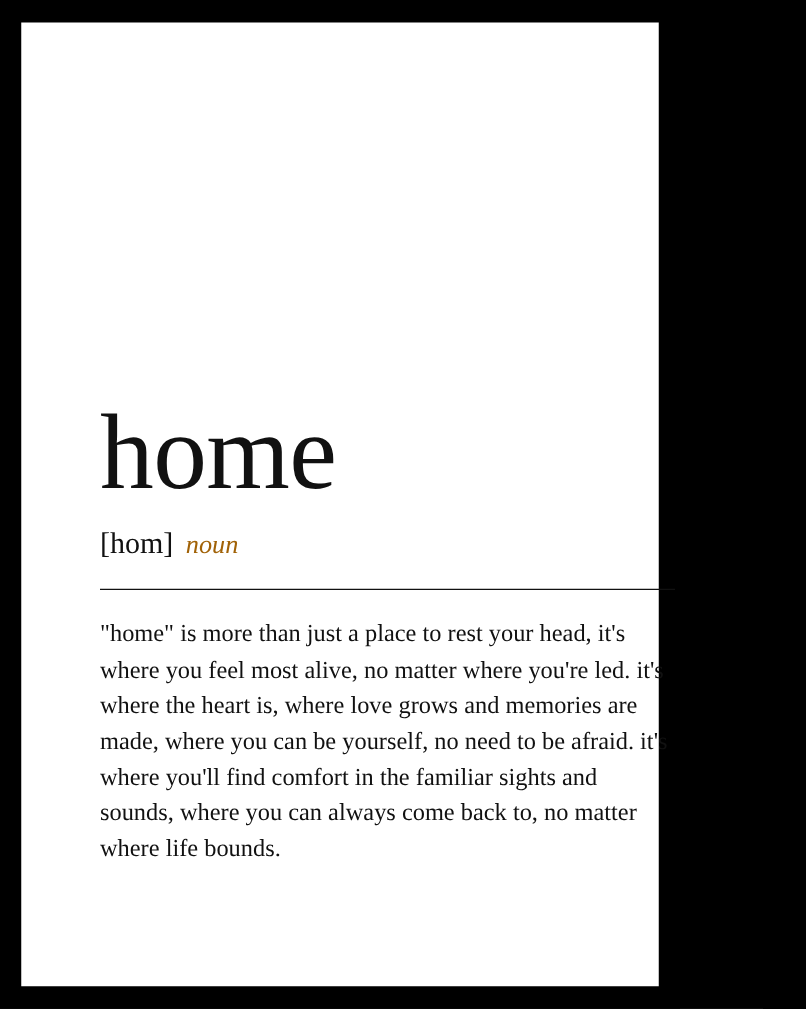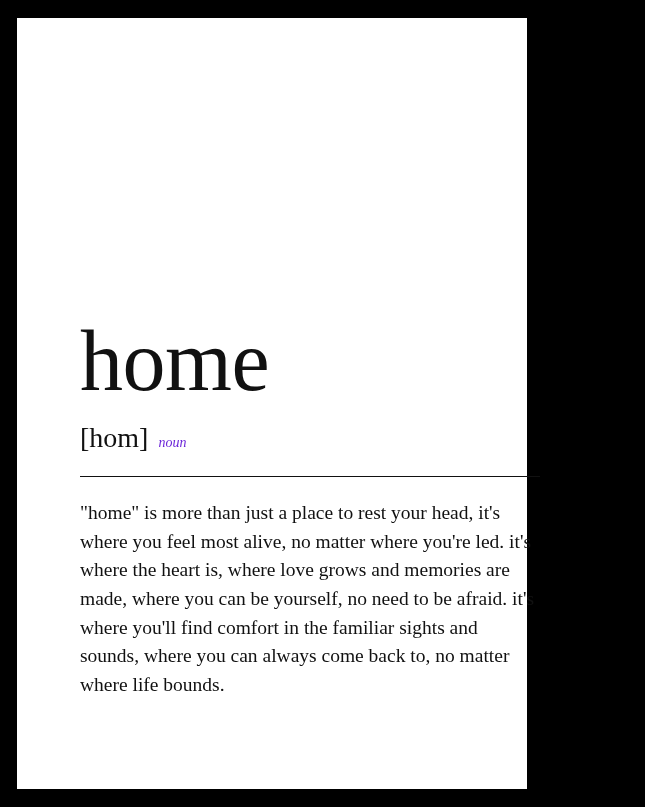--- a/index.html
+++ b/index.html
@@ -49,29 +49,29 @@
 
   .pron-row {
     display: flex;
     align-items: baseline;
     gap: 10px;
     margin: 0 0 22px 0;
   }
 
   .pron {
     font-family: "Liberation Serif", serif;
-    font-size: 28px;
+    font-size: 24px;
     color: #111111;
   }
 
   .pos {
     font-family: "Liberation Serif", serif;
-    font-size: 14px;
+    font-size: 21px;
     font-style: italic;
-    color: #6d28d9;
+    color: #a16207;
   }
 
   .rule {
     height: 1px;
     background: #111111;
     width: 460px;
     margin: 0 0 22px 0;
   }
 
   .definition {

